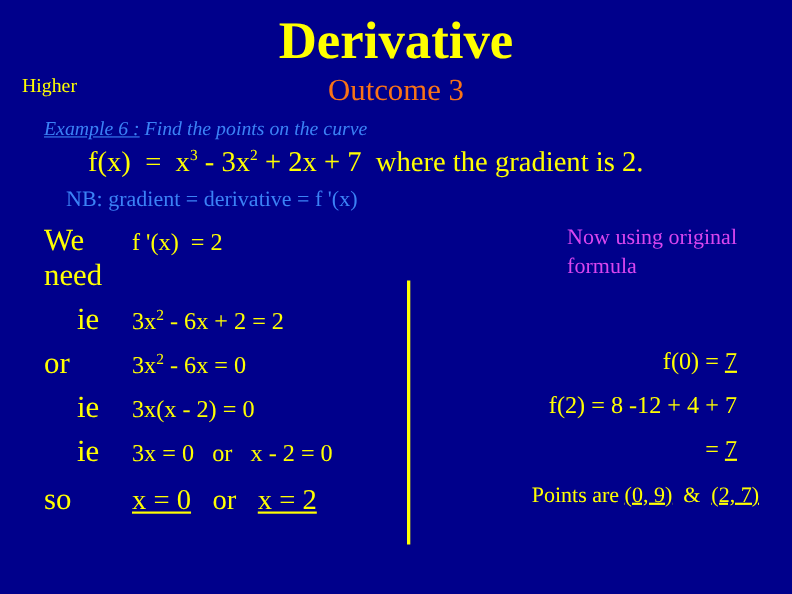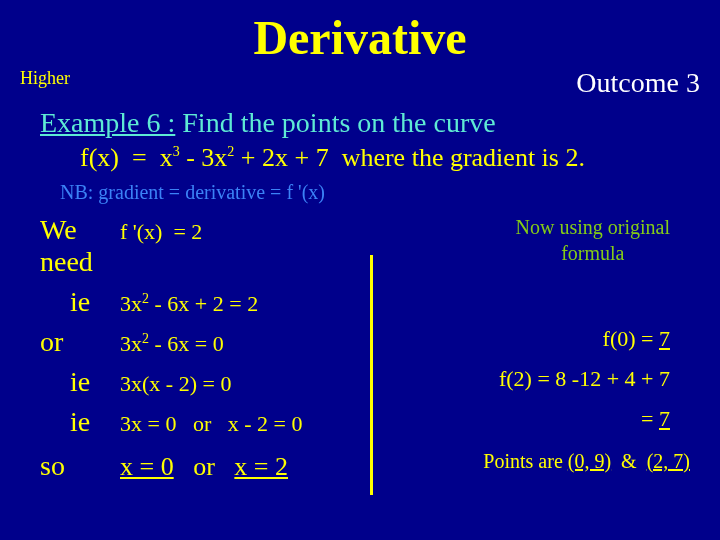--- a/index.html
+++ b/index.html
@@ -21,39 +21,40 @@
     }
 
     .title {
       text-align: center;
       font-size: 48px;
       color: #FFFF00;
       margin-bottom: 2px;
     }
 
     .outcome {
-      text-align: right;
+      text-align: center;
       font-size: 28px;
-      color: #ffffff;
+      color: #f97316;
       margin-bottom: 8px;
     }
 
     .higher-label {
       position: absolute;
       top: 68px;
       left: 20px;
       font-size: 18px;
       color: #FFFF00;
     }
 
     .example-line {
-      font-size: 28px;
-      color: #5eead4;
+      font-size: 18px;
+      color: #3b82f6;
       margin-bottom: 4px;
       padding-left: 20px;
+      font-style: italic;
     }
 
     .underline {
       text-decoration: underline;
     }
 
     .fx-line {
       font-size: 26px;
       color: #FFFF00;
       margin-bottom: 8px;
@@ -103,22 +104,22 @@
       width: 3px;
       height: 240px;
       background-color: #FFFF00;
     }
 
     .now-using {
       position: absolute;
       right: 30px;
       top: 0;
       font-size: 20px;
-      color: #84cc16;
-      text-align: center;
+      color: #d946ef;
+      text-align: left;
       line-height: 1.3;
     }
   </style>
 </head>
 <body>
 
 <div class="page">
   <h1 class="title">Derivative</h1>
 
   <div class="higher-label">Higher</div>

